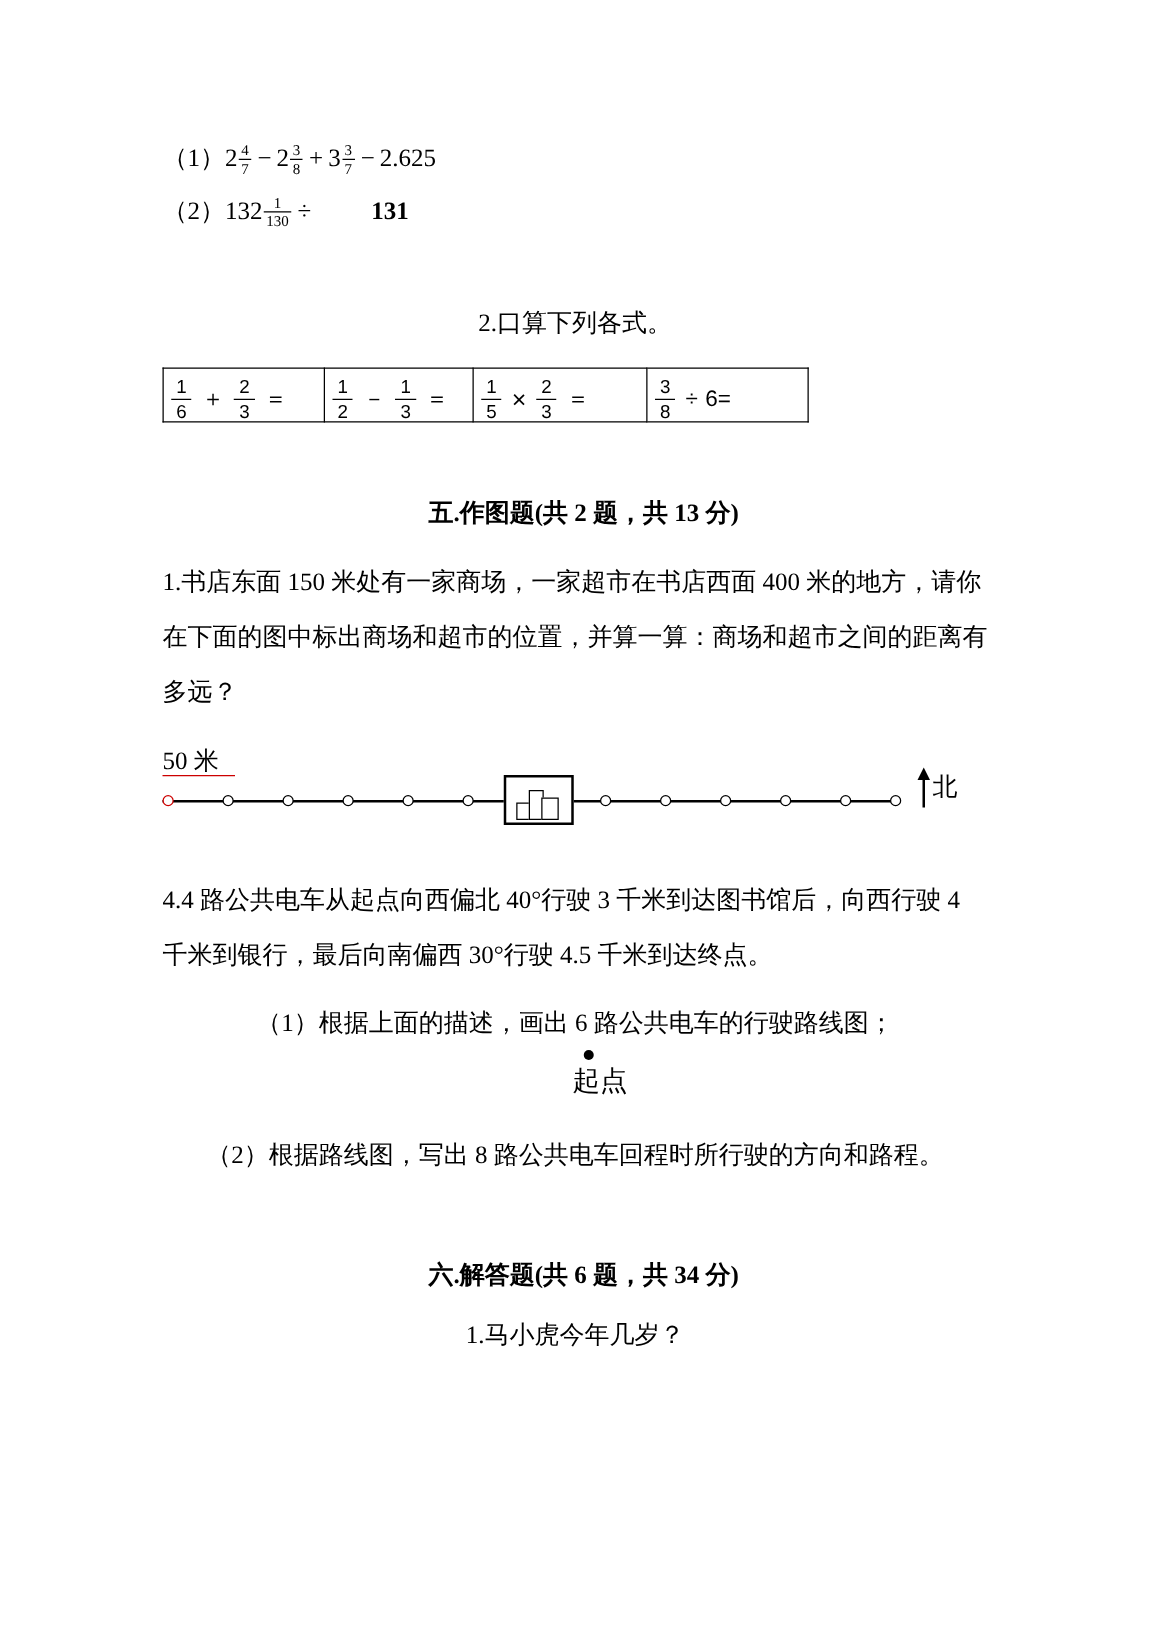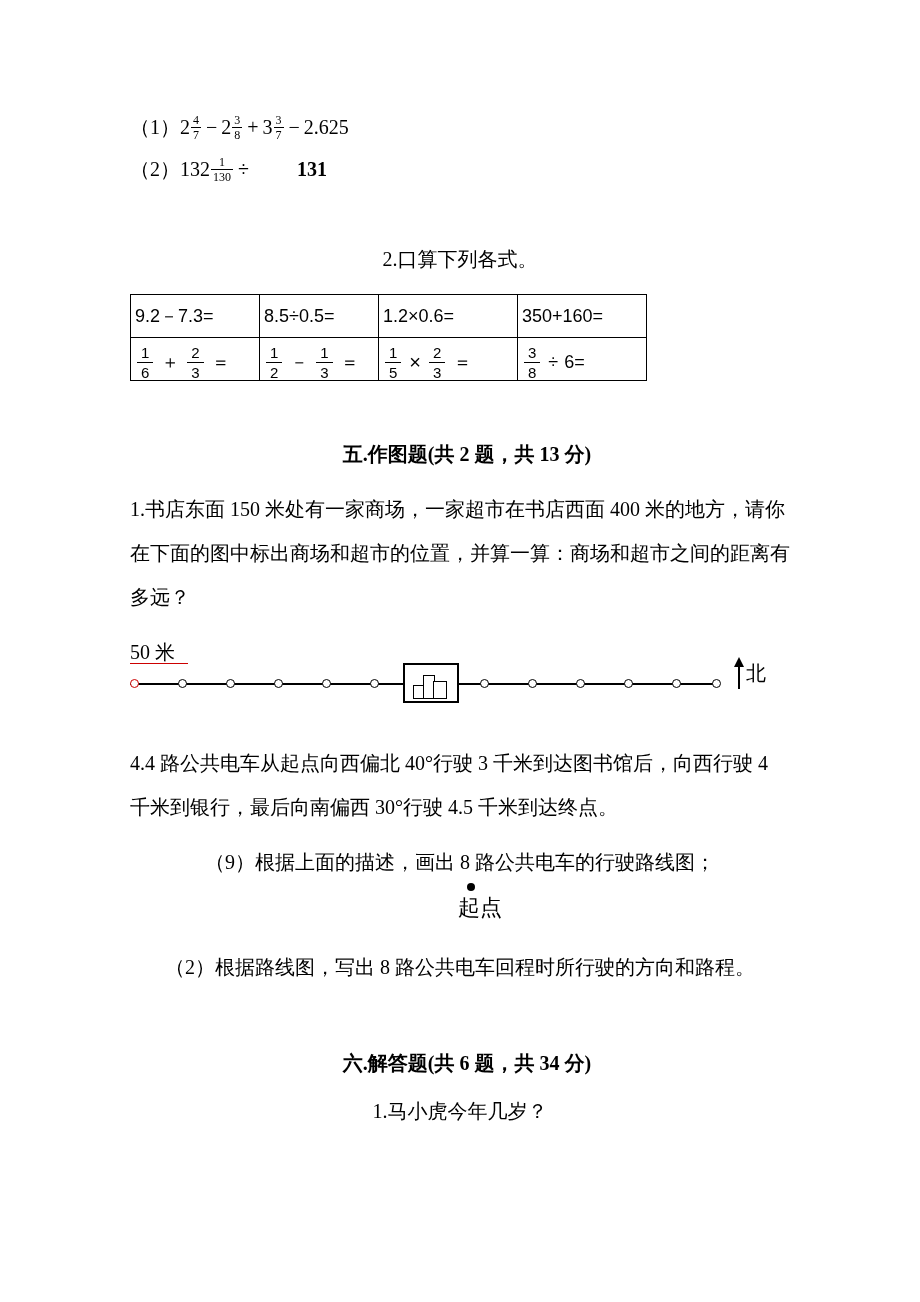--- a/index.html
+++ b/index.html
@@ -258,26 +258,20 @@
     <span style="font-weight:bold;margin-left:44px;">131</span>
   </span>
 </div>
 
 <div class="section-gap"></div>
 
 <div class="line">2.口算下列各式。</div>
 
 <table class="calc-table">
   <tbody>
-      <tr>
-    <td class="c1">9.2－7.3=</td>
-    <td class="c2">8.5÷0.5=</td>
-    <td class="c3">1.2×0.6=</td>
-    <td class="c4">350+160=</td>
-  </tr>
   <tr>
     <td class="c1">
       <span class="frac-cell">
         <span class="frac-lg">
               <span class="num">1</span>
               <span class="den">6</span>
             </span>
         <span class="frac-op">＋</span>
         <span class="frac-lg">
               <span class="num">2</span>
@@ -368,21 +362,21 @@
         <div class="arrow-up"></div>
         <div class="stem"></div>
       </div>
       <span class="bei">北</span>
     </div>
   </div>
 </div>
 
 <div class="para">4.4 路公共电车从起点向西偏北 40°行驶 3 千米到达图书馆后，向西行驶 4 千米到银行，最后向南偏西 30°行驶 4.5 千米到达终点。</div>
 
-<div class="line" style="margin-top:18px;">（9）根据上面的描述，画出 8 路公共电车的行驶路线图；</div>
+<div class="line" style="margin-top:18px;">（1）根据上面的描述，画出 6 路公共电车的行驶路线图；</div>
 
 <div class="start-block">
   <div class="start-dot"></div>
   <div class="start-label">起点</div>
 </div>
 
 <div class="line" style="margin-top:28px;">（2）根据路线图，写出 8 路公共电车回程时所行驶的方向和路程。</div>
 
 <div class="section-gap"></div>
 

